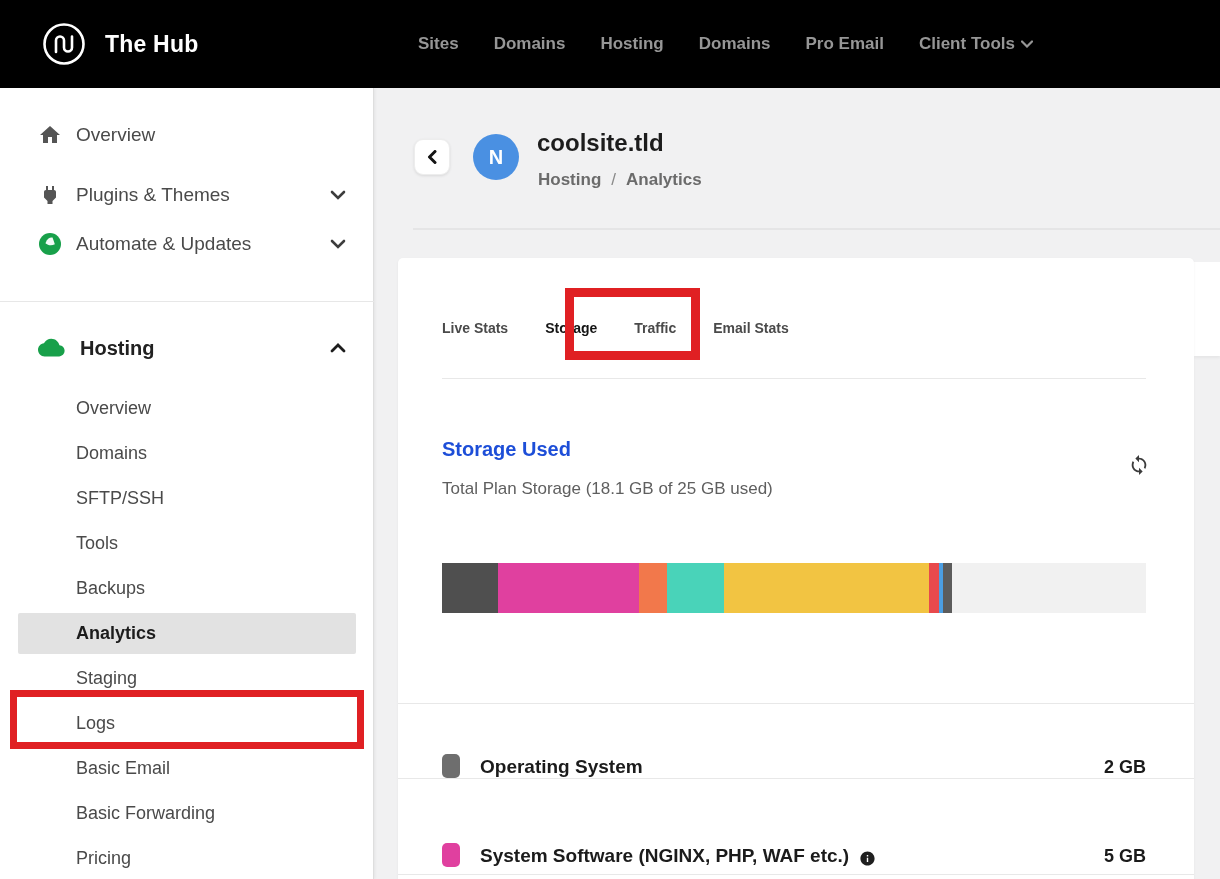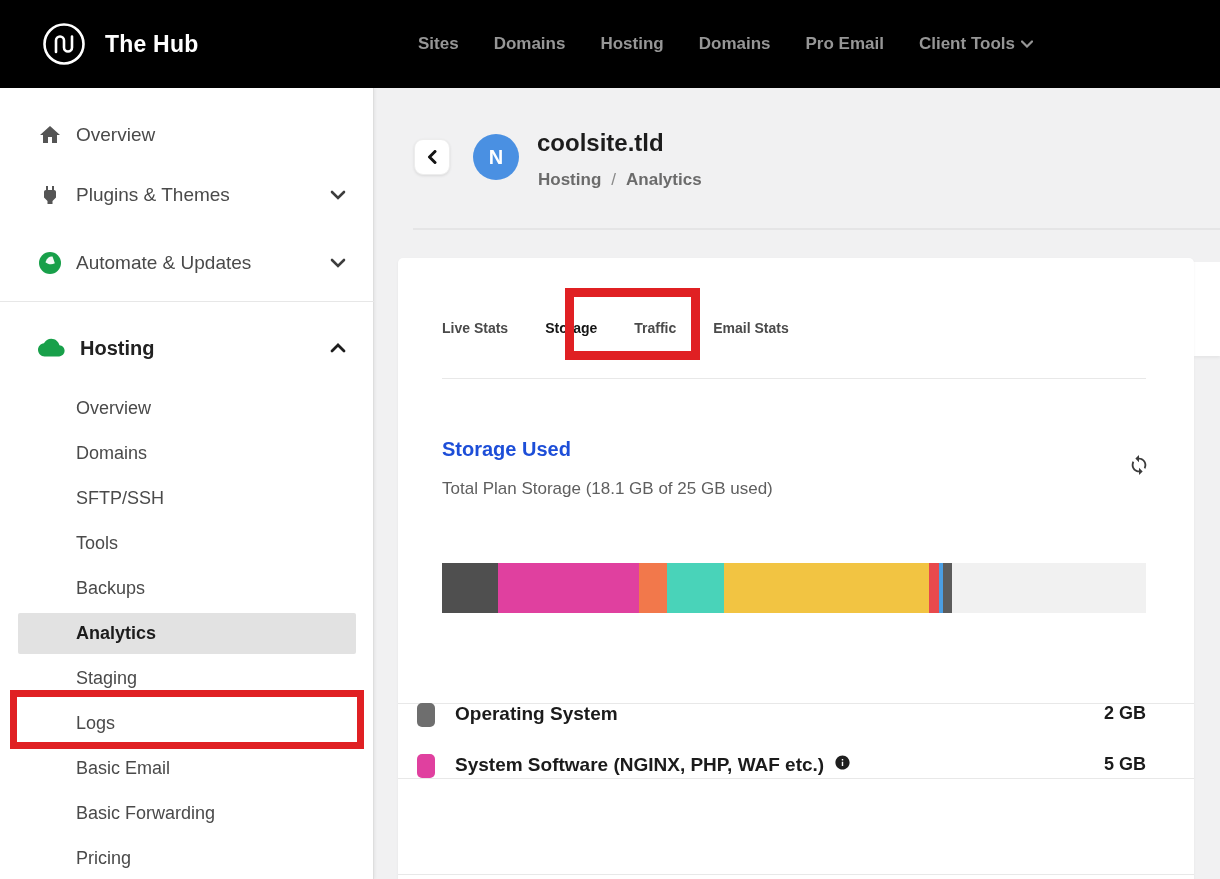--- a/index.html
+++ b/index.html
@@ -55,22 +55,22 @@
   .tab-divider { position:absolute; left:44px; top:120px; width:704px; height:1px; background:#e8e8e8; }
 
   .storage-title { position:absolute; left:44px; top:180px; font-size:20px; font-weight:700; color:#1d4ed8; }
   .storage-sub   { position:absolute; left:44px; top:221px; font-size:17px; font-weight:400; color:#5f5f5f; }
   .refresh-btn   { position:absolute; left:730px; top:196px; width:22px; height:22px; cursor:pointer; }
 
   .storage-bar { position:absolute; left:44px; top:305px; width:704px; height:50px; display:flex; overflow:hidden; }
   .storage-bar div { height:100%; }
 
   .row-divider { position:absolute; left:0; width:796px; height:1px; background:#e8e8e8; }
-  .legend-row { position:absolute; left:0; width:796px; display:flex; align-items:flex-start;
-                padding:0 48px 0 19px; }
+  .legend-row { position:absolute; left:0; width:796px; display:flex; align-items:flex-end;
+                padding:0 48px 0 44px; }
   .swatch { width:18px; height:24px; border-radius:5px; flex:0 0 auto; }
   .legend-label { margin-left:20px; font-size:19px; font-weight:700; color:#1b1b1b; }
   .legend-info { margin-left:10px; display:flex; align-items:center; cursor:pointer; }
   .legend-value { margin-left:auto; font-size:18px; font-weight:700; color:#1b1b1b; }
 
   
   .annotation { position:absolute; background:transparent; pointer-events:none; z-index:50; }
   .anno-analytics { left:10px; top:602px; width:354px; height:59px; border:7px solid #e02023; }
   .anno-storage   { left:565px; top:288px; width:135px; height:72px; border:9px solid #e02023; }
 </style>
@@ -112,21 +112,21 @@
   <div class="side-item" style="top:77px;">
     <svg width="24" height="24" viewBox="0 0 24 24">
         <path d="M16.01 7L16 3h-2v4h-4V3H8v4H8c-1.1 0-2 .9-2 2v5.5L9.5 18v3h5v-3l3.5-3.5V9c0-1.1-.89-2-1.99-2z" fill="#555555"></path>
       </svg>
     <span class="lbl">Plugins &amp; Themes</span>
     <svg class="chev" width="16" height="10" viewBox="0 0 16 10">
         <path d="M2 2 L8 8 L14 2" fill="none" stroke="#3d3d3d" stroke-width="2.6" stroke-linecap="round"></path>
       </svg>
   </div>
 
-  <div class="side-item" style="top:145px;">
+  <div class="side-item" style="top:126px;">
     <svg width="24" height="24" viewBox="0 0 24 24">
       <circle cx="12" cy="12" r="11" fill="#18a04a"></circle>
       <path d="M4.5 13.5 C9 15.5 15 15 19.5 10.5 L12.5 1.2 C8 2 4.8 5.5 4.5 13.5 Z" fill="#ffffff" opacity="0.95" transform="rotate(18 12 12) scale(0.62) translate(7.5 7)"></path>
     </svg>
     <span class="lbl">Automate &amp; Updates</span>
     <svg class="chev" width="16" height="10" viewBox="0 0 16 10">
         <path d="M2 2 L8 8 L14 2" fill="none" stroke="#3d3d3d" stroke-width="2.6" stroke-linecap="round"></path>
       </svg>
   </div>
 
@@ -209,21 +209,21 @@
   <div class="row-divider" style="top:445px;"></div>
 
   <div class="legend-row" style="top:445px; height:75px;">
     <span class="swatch" style="background: rgb(110, 110, 110);"></span>
     <span class="legend-label">Operating System</span>
     <span class="legend-value">2 GB</span>
   </div>
 
   <div class="row-divider" style="top:520px;"></div>
 
-  <div class="legend-row" style="top:496px; height:96px;">
+  <div class="legend-row" style="top:513px; height:96px;">
     <span class="swatch" style="background: rgb(224, 64, 159);"></span>
     <span class="legend-label">System Software (NGINX, PHP, WAF etc.)</span>
     <span class="legend-info">
       <svg width="17" height="17" viewBox="0 0 24 24">
           <path d="M12 2C6.48 2 2 6.48 2 12s4.48 10 10 10 10-4.48 10-10S17.52 2 12 2zm1 15h-2v-6h2v6zm0-8h-2V7h2v2z" fill="#1f1f1f"></path>
         </svg>
     </span>
     <span class="legend-value">5 GB</span>
   </div>
 

